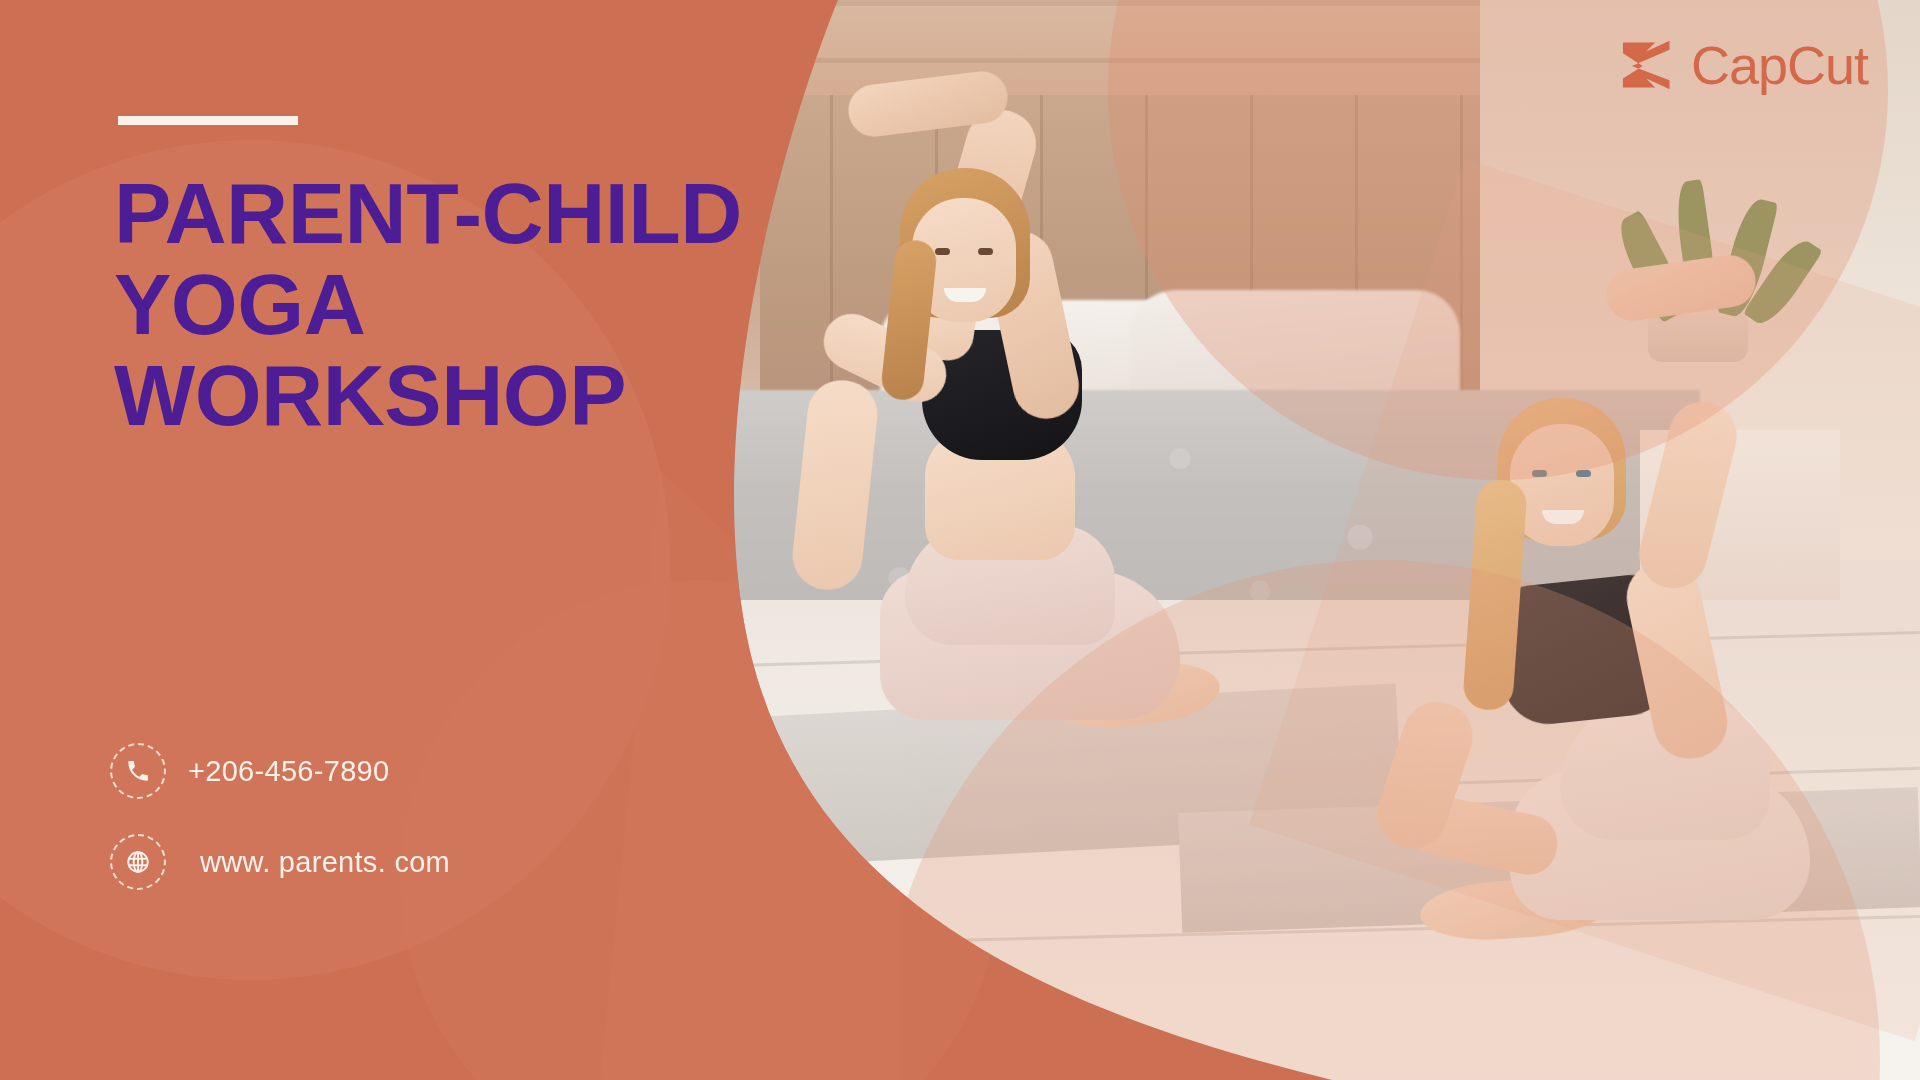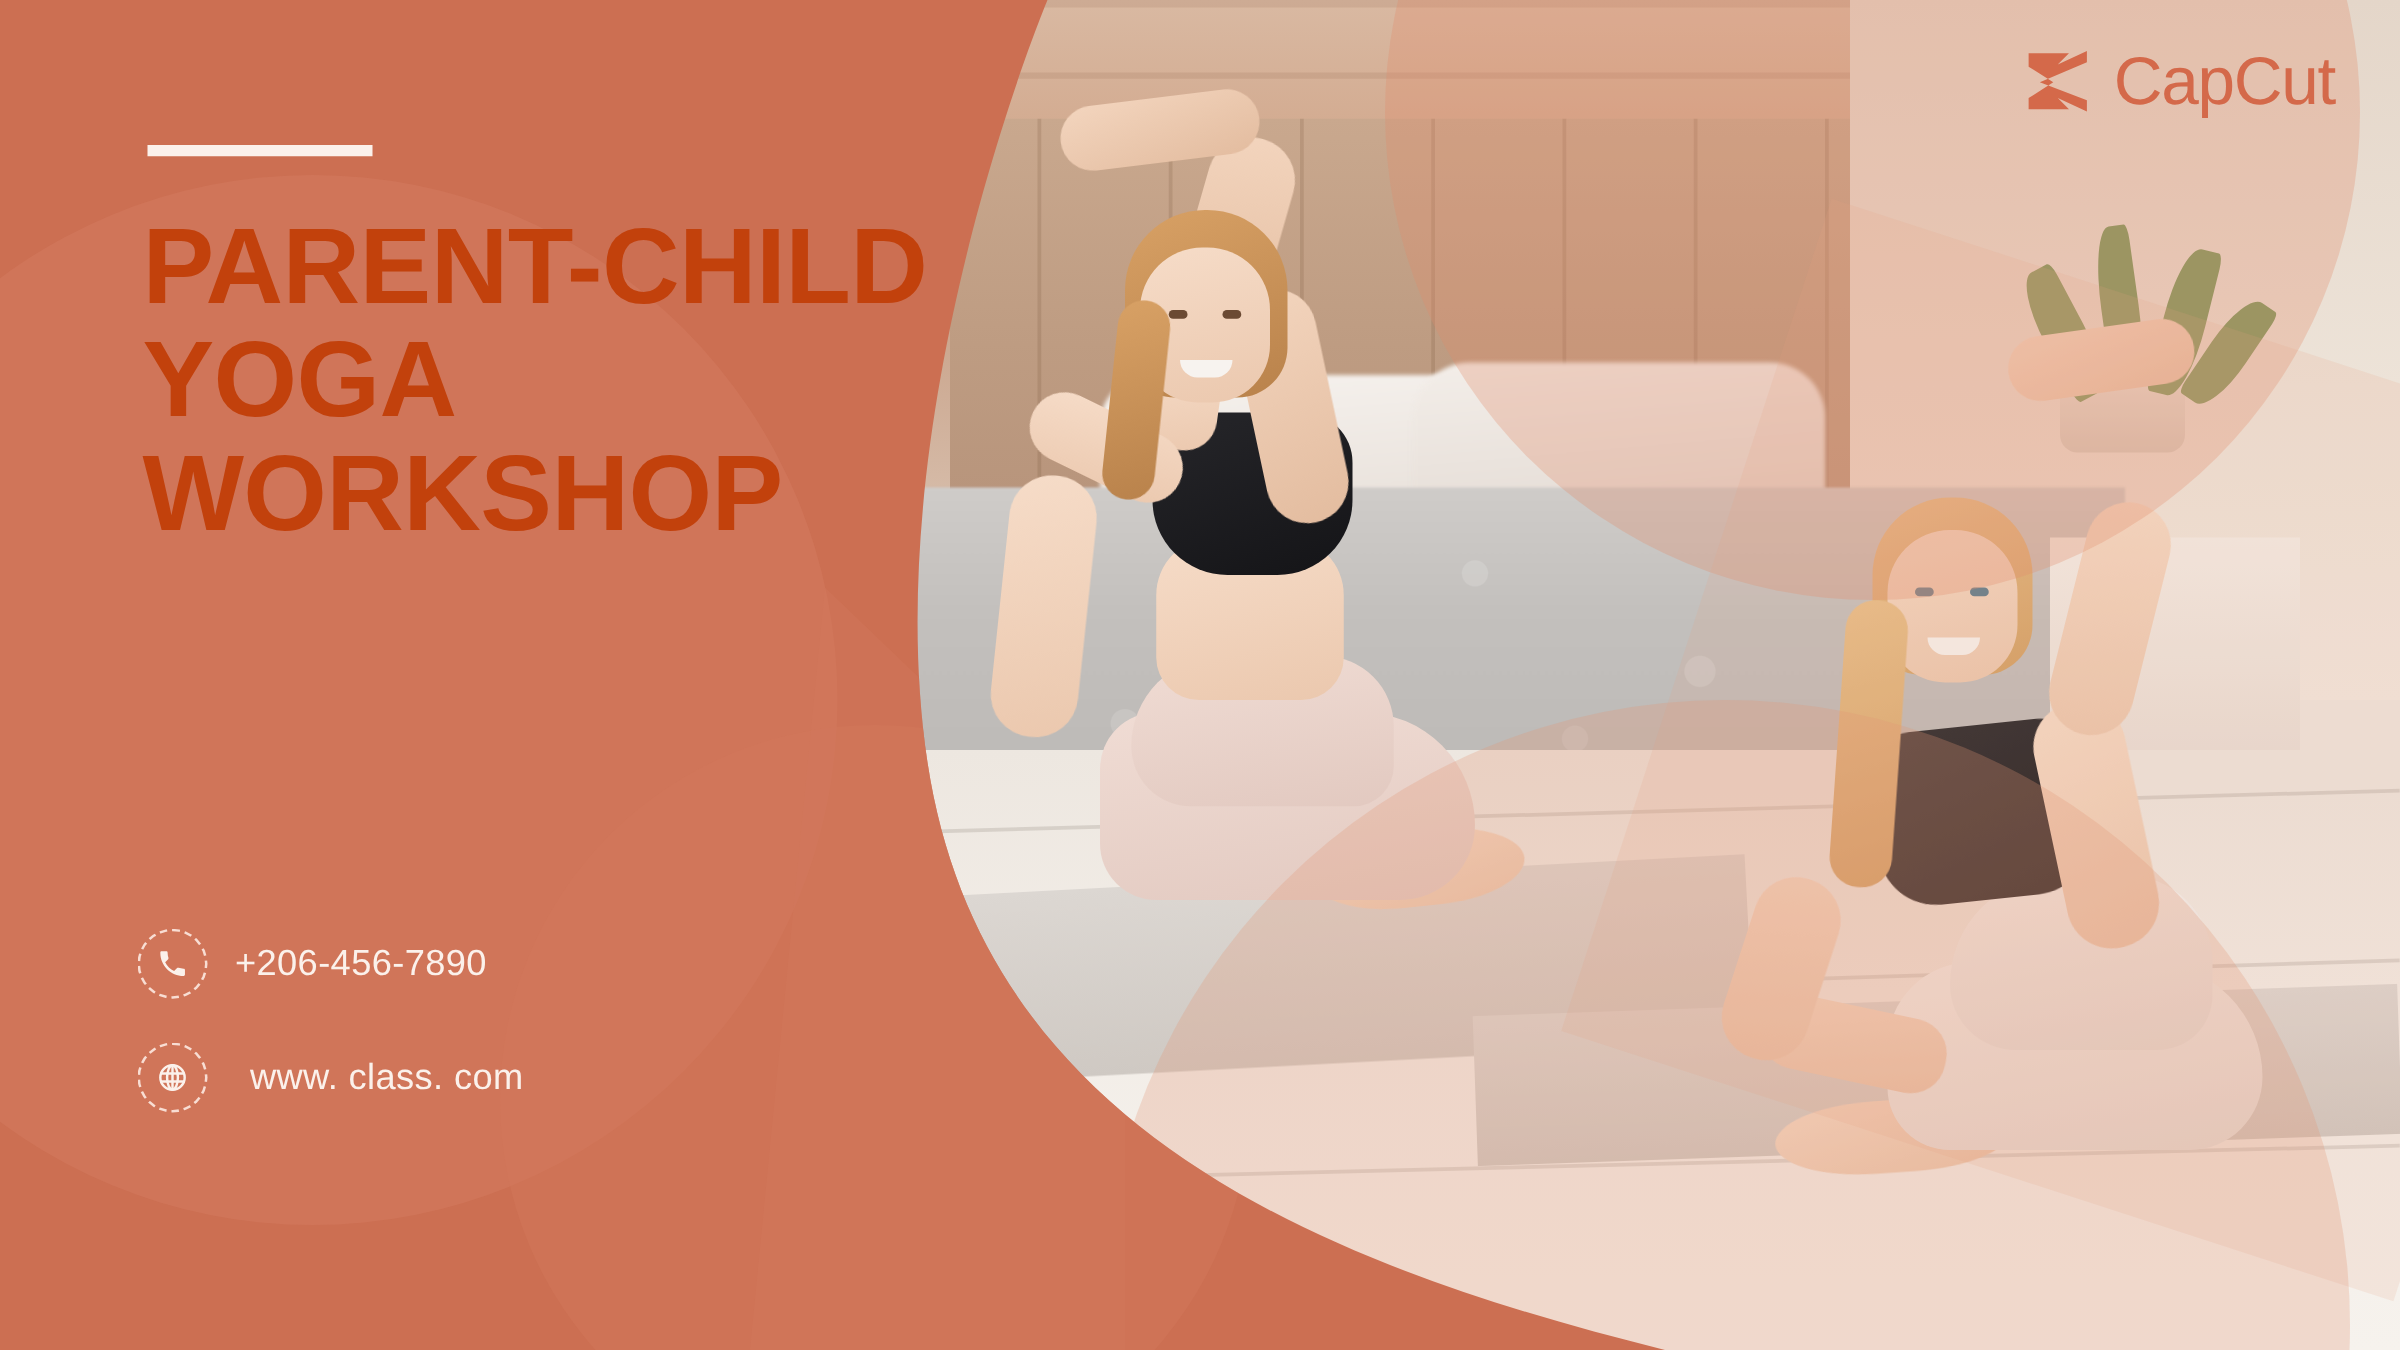--- a/index.html
+++ b/index.html
@@ -122,21 +122,21 @@
   
   .content { position:absolute; left:0; top:0; width:860px; height:1080px; }
 
   .accent-rule {
     position:absolute; left:118px; top:116px; width:180px; height:9px;
     background:#FBF1EB;
   }
 
   .headline {
     position:absolute; left:114px; top:168px; width:740px;
-    color:#c2410c;
+    color:#4c1d95;
     font-size:86px;
     font-weight:700;
     line-height:1.06;
     letter-spacing:-0.5px;
     text-transform:uppercase;
     white-space:pre-line;
   }
 
   .subhead {
     position:absolute; left:114px; top:536px; width:720px;
@@ -308,21 +308,21 @@
       <div class="contact-row row-web">
         <span class="c-icon">
           <svg width="26" height="26" viewBox="0 0 24 24" fill="none" stroke="#FBF1EB" stroke-width="1.8">
             <circle cx="12" cy="12" r="9"></circle>
             <ellipse cx="12" cy="12" rx="4" ry="9"></ellipse>
             <line x1="3" y1="9" x2="21" y2="9"></line>
             <line x1="3" y1="15" x2="21" y2="15"></line>
             <line x1="12" y1="3" x2="12" y2="21"></line>
           </svg>
         </span>
-        <span class="c-text">www. class. com</span>
+        <span class="c-text">www. parents. com</span>
       </div>
 
     </div>
   </div>
 
   <div class="brand">
     <svg class="brand-mark" viewBox="0 0 64 58">
       <path d="M4 4 L40 4 L30 14 L56 2 L56 12 L14 30 L56 46 L56 56 L30 44 L40 54 L4 54 L4 44 L26 30 L4 16 Z" fill="#D4694A"></path>
     </svg>
     <span class="brand-name">CapCut</span>

